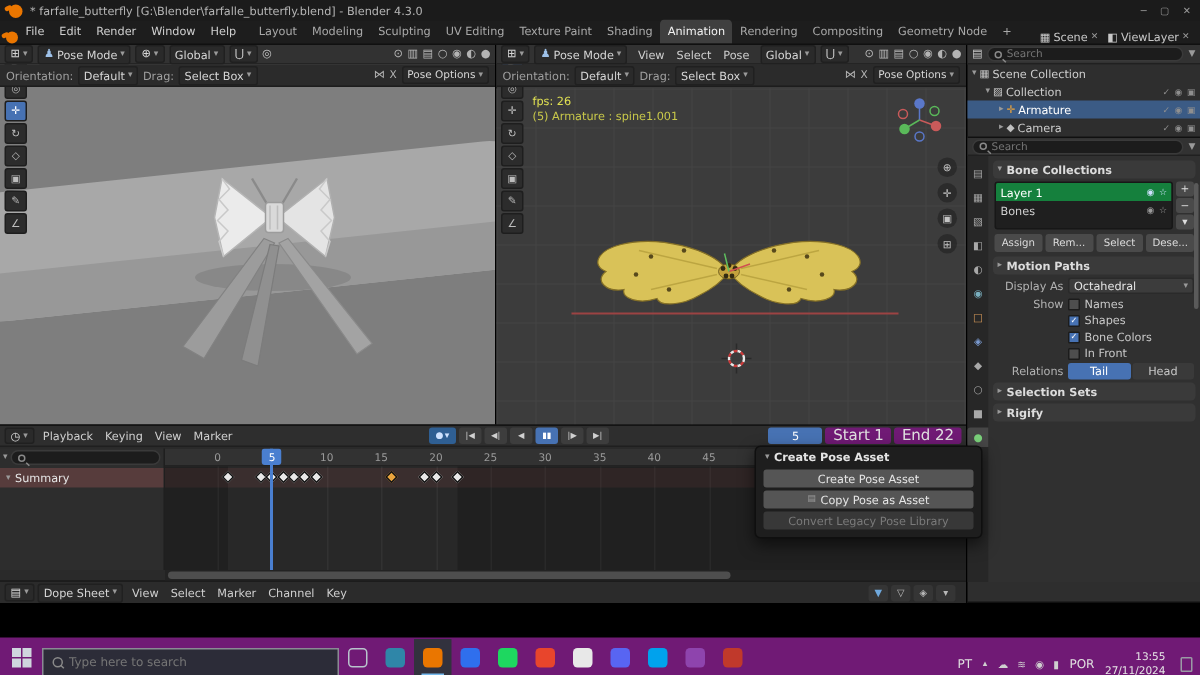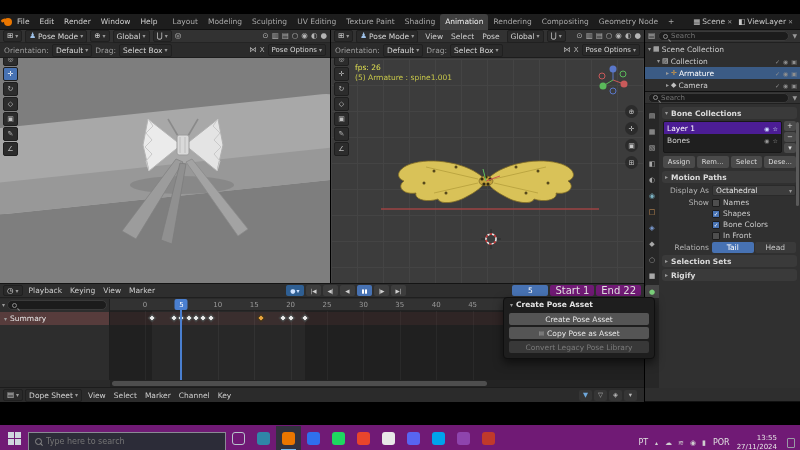--- a/index.html
+++ b/index.html
@@ -9,21 +9,21 @@
 .sec{position:absolute}
 .cr{font-size:6px;color:#9a9a9a;line-height:1}
 .ic{font-size:7.5px;line-height:1}
 
 #titlebar{left:0;top:0;width:800px;height:14px;background:#1b1b1b;display:flex;align-items:center;padding:0 6px;gap:5px}
 .blogo{width:9px;height:9px;border-radius:50%;background:#ea7600;flex:none;position:relative}
 .blogo:after{content:"";position:absolute;left:-3px;top:1px;width:5px;height:3px;background:#ea7600;border-radius:2px;transform:rotate(-25deg)}
 #title-text{color:#b5b5b5;font-size:7.5px;white-space:nowrap;overflow:hidden}
 .win-controls{margin-left:auto;display:flex;gap:9px;color:#9a9a9a;font-size:6.5px}
 
-#menubar{left:0;top:14px;width:800px;height:16px;background:#1d1d1d;display:flex;align-items:center;padding:0 4px;border-bottom:1px solid #101010}
+#menubar{left:0;top:14px;width:800px;height:16px;background:#1d1d1d;display:flex;align-items:flex-end;padding:0 4px;border-bottom:1px solid #101010}
 .menu-item{padding:0 5px;line-height:16px;color:#d0d0d0;font-size:7.5px;white-space:nowrap}
 #ws-tabs{display:flex;margin-left:5px;overflow:hidden;white-space:nowrap;flex:1}
 .ws-tab{padding:0 5px;line-height:16px;color:#a9a9a9;font-size:7.5px}
 .ws-tab.active{background:#3f3f3f;color:#f2f2f2;border-radius:3px 3px 0 0}
 .mb-right{margin-left:4px;display:flex;align-items:center;gap:6px;padding-right:3px;white-space:nowrap}
 .mb-chip{display:flex;align-items:center;gap:2px;color:#c8c8c8;font-size:7.5px}
 
 #vpL{left:0;top:30px;width:330px;height:253px;background:#7e7e7e}
 #vpR{left:331px;top:30px;width:313px;height:253px;background:#3c3c3c}
 .vph1{height:13px;background:#323232;display:flex;align-items:center;padding:0 3px;gap:3px;font-size:7.5px;border-bottom:1px solid #242424;position:relative;z-index:5}
@@ -63,21 +63,21 @@
 .prow{display:flex;align-items:center;gap:3px;margin:2px 2px;font-size:7.5px}
 .plabel{width:46px;text-align:right;color:#b2b2b2;flex:none;white-space:nowrap;overflow:hidden}
 .pfield{flex:1;height:11px;background:#3c3c3c;border:1px solid #2a2a2a;border-radius:2px;display:flex;align-items:center;justify-content:space-between;color:#e4e4e4;padding:0 3px;min-width:0}
 .pnum{flex:1;height:11px;background:#3c3c3c;border:1px solid #2a2a2a;border-radius:2px;display:flex;align-items:center;justify-content:flex-end;color:#d8d8d8;padding:0 4px}
 .checkbox{width:8px;height:8px;border:1px solid #1c1c1c;background:#4e4e4e;border-radius:1px;flex:none;display:flex;align-items:center;justify-content:center;color:#fff;font-size:5.5px}
 .checkbox.on{background:#4772b3}
 .cblabel{color:#c8c8c8}
 .bc-box{display:flex;margin:1px 2px;gap:2px}
 .bc-list{flex:1;background:#1f1f1f;border:1px solid #171717;border-radius:2px;overflow:hidden}
 .bc-row{height:12px;display:flex;align-items:center;padding:0 3px;gap:3px;font-size:7.5px;color:#d0d0d0}
-.bc-row.sel{background:#4c1d95;color:#fff}
+.bc-row.sel{background:#15803d;color:#fff}
 .bc-tog{margin-left:auto;display:flex;gap:3px;font-size:6px;color:#9a9a9a}
 .bc-row.sel .bc-tog{color:#cfe2ff}
 .bc-side{width:12px;display:flex;flex-direction:column;gap:1px}
 .sbtn{width:12px;height:10px;background:#4a4a4a;border-radius:2px;display:flex;align-items:center;justify-content:center;color:#ddd;font-size:7px}
 .act-row{display:flex;gap:2px;margin:3px 2px}
 .act-btn{flex:1;height:12px;background:#4a4a4a;border-radius:2px;display:flex;align-items:center;justify-content:center;color:#ddd;font-size:6.8px;white-space:nowrap;overflow:hidden}
 .seg{display:flex;flex:1;gap:1px}
 .seg-btn{flex:1;height:11px;background:#3a3a3a;display:flex;align-items:center;justify-content:center;border-radius:2px;color:#c8c8c8}
 .seg-btn.active{background:#4772b3;color:#fff}
 .pscroll{position:absolute;right:1px;top:18px;width:3px;height:84px;background:#5a5a5a;border-radius:2px}
@@ -139,20 +139,29 @@
 .tray-ic{font-size:7px;color:#cfcfcf}
 #tray-icons{display:flex;gap:6px}
 .clock{text-align:right;font-size:7px;line-height:8.5px;color:#e6e6e6}
 .notif{width:8px;height:10px;border:1px solid #9a9aa5;border-radius:1px;margin-left:3px}
 </style>
 </head>
 <body>
 
 <div id="screen">
 
+  <div id="titlebar" class="sec">
+    <span class="blogo"></span>
+    <span id="title-text">* farfalle_butterfly [G:\Blender\farfalle_butterfly.blend] - Blender 4.3.0</span>
+    <span class="win-controls">
+      <span>─</span>
+      <span>▢</span>
+      <span>✕</span>
+    </span>
+  </div>
 
   <div id="menubar" class="sec">
     <span class="blogo" style="width:8px;height:8px"></span>
     <span id="app-menus" style="display:flex">
         <span class="menu-item">File</span>
         <span class="menu-item">Edit</span>
         <span class="menu-item">Render</span>
         <span class="menu-item">Window</span>
         <span class="menu-item">Help</span>
       </span>

